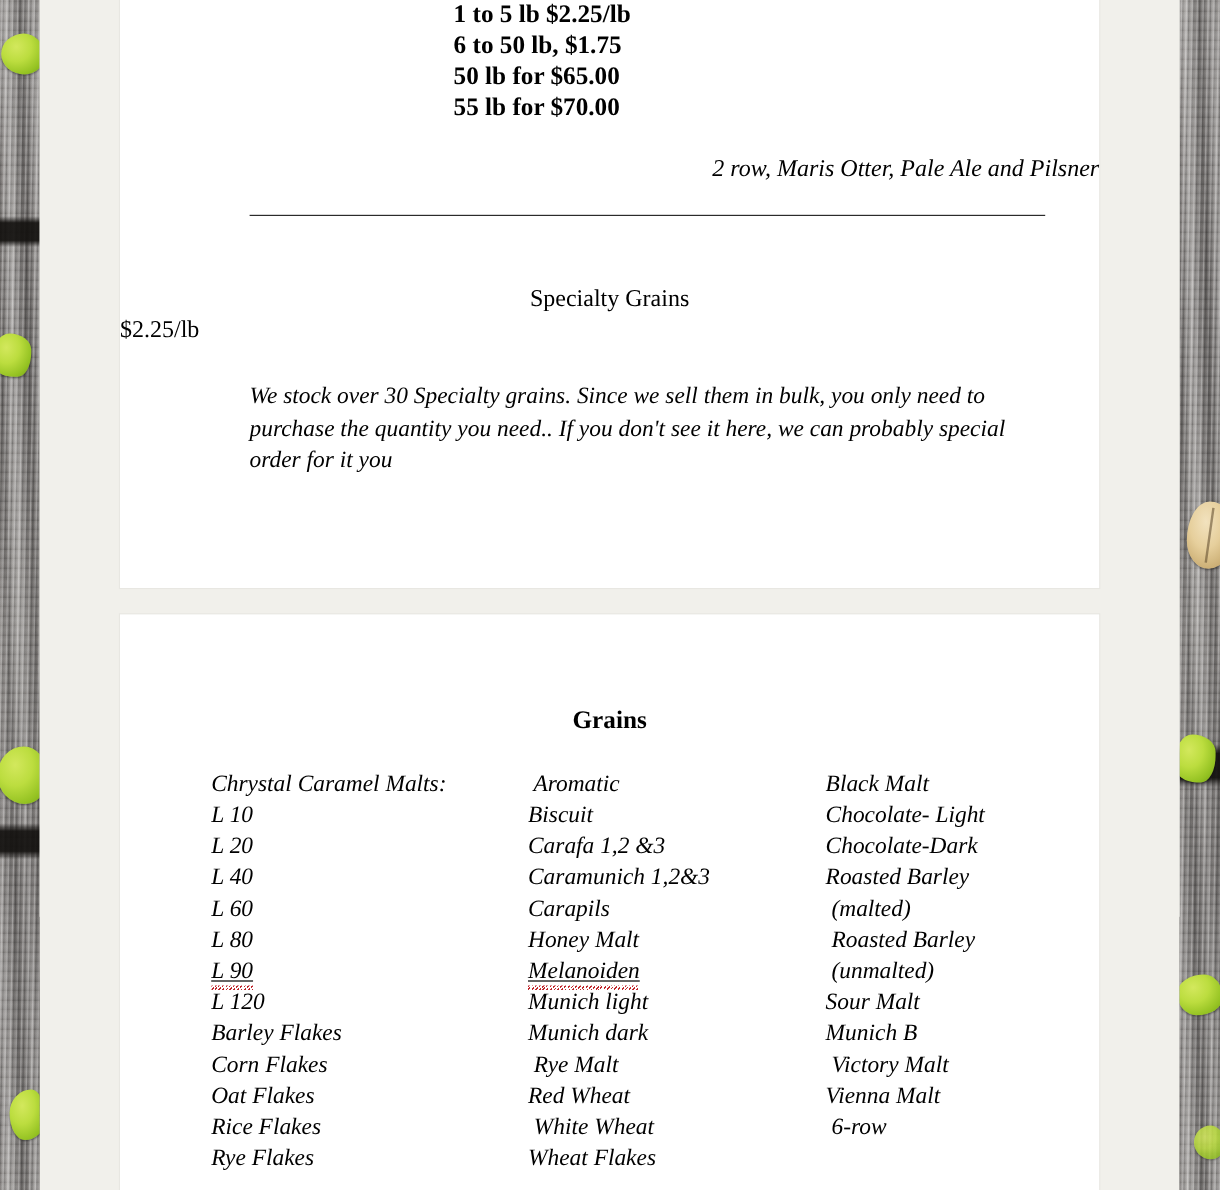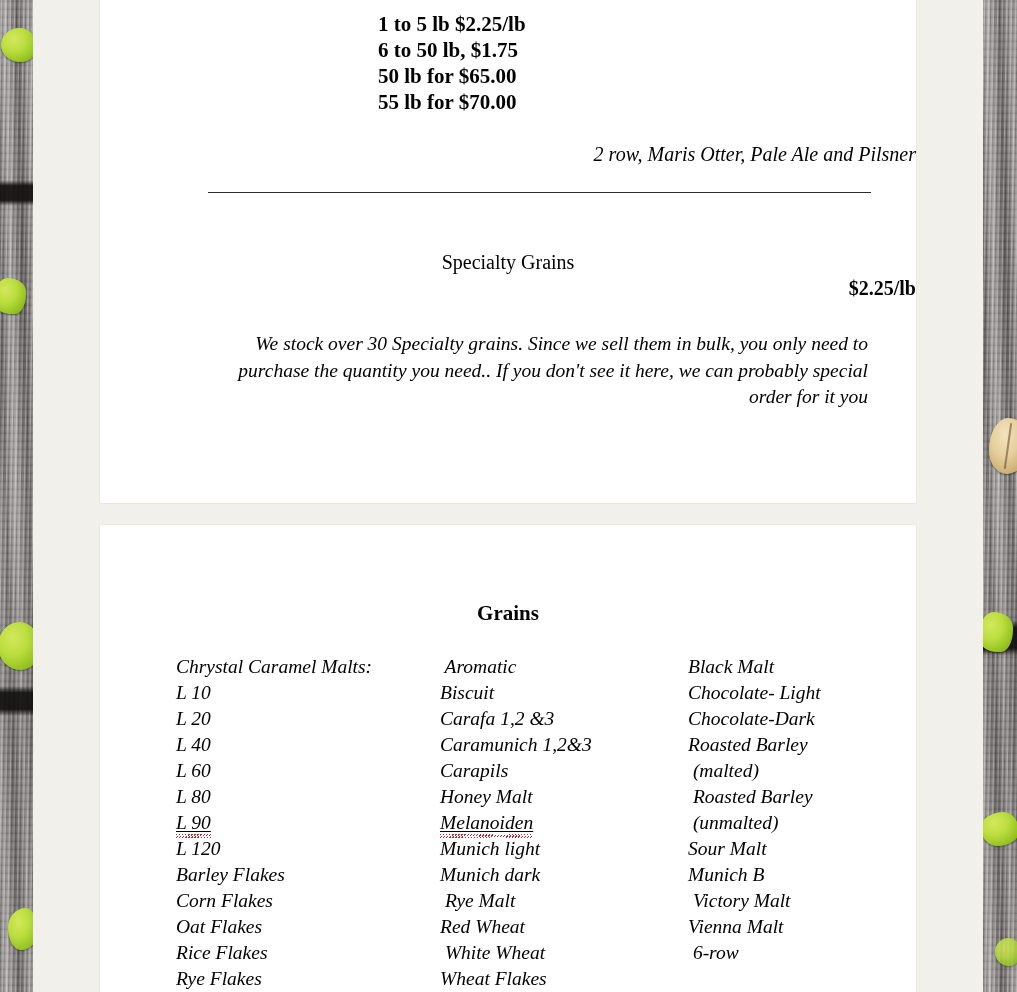--- a/index.html
+++ b/index.html
@@ -103,21 +103,20 @@
   }
 
   
   .page {
     position: absolute;
     top: 0;
     left: 33px;
     width: 950px;
     height: 764px;
     background: #f1f0eb;
-    margin-top: 13px;
   }
 
   .card {
     position: absolute;
     left: 67px;          
     width: 816px;        
     background: #ffffff;
     box-shadow: 0 0 0 1px rgba(0,0,0,0.035);
   }
   .card-top {
@@ -160,35 +159,34 @@
 
   .section-title {
     margin-top: 56px;
     text-align: center;
     font-size: 20px;
     font-weight: normal;
     line-height: 26px;
     color: #000;
   }
   .section-price {
-    text-align: right;
+    text-align: left;
     font-size: 20px;
-    font-weight: bold;
+    font-weight: normal;
     line-height: 26px;
     color: #000;
   }
 
   .blurb {
     margin: 30px 0 0 108px;
     width: 660px;
     font-size: 19.5px;
     font-style: italic;
     line-height: 26.5px;
     color: #000;
-    text-align: right;
   }
 
   
   .grains-title {
     margin-top: 76px;
     text-align: center;
     font-size: 21px;
     font-weight: bold;
     color: #000;
   }

